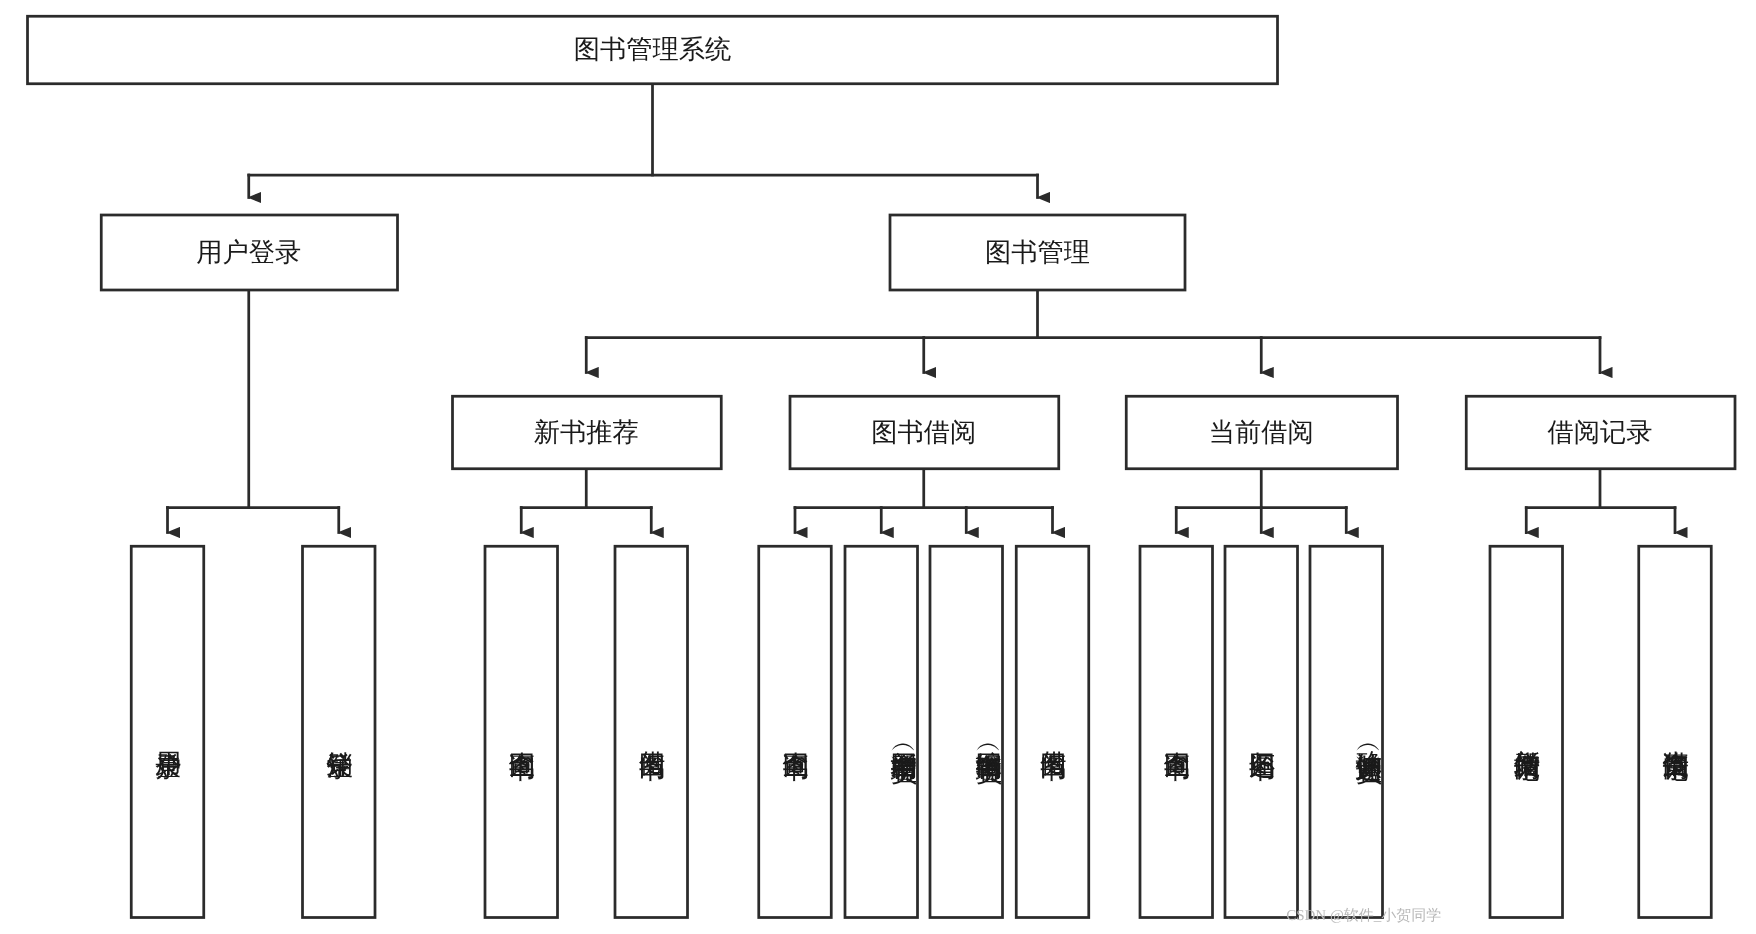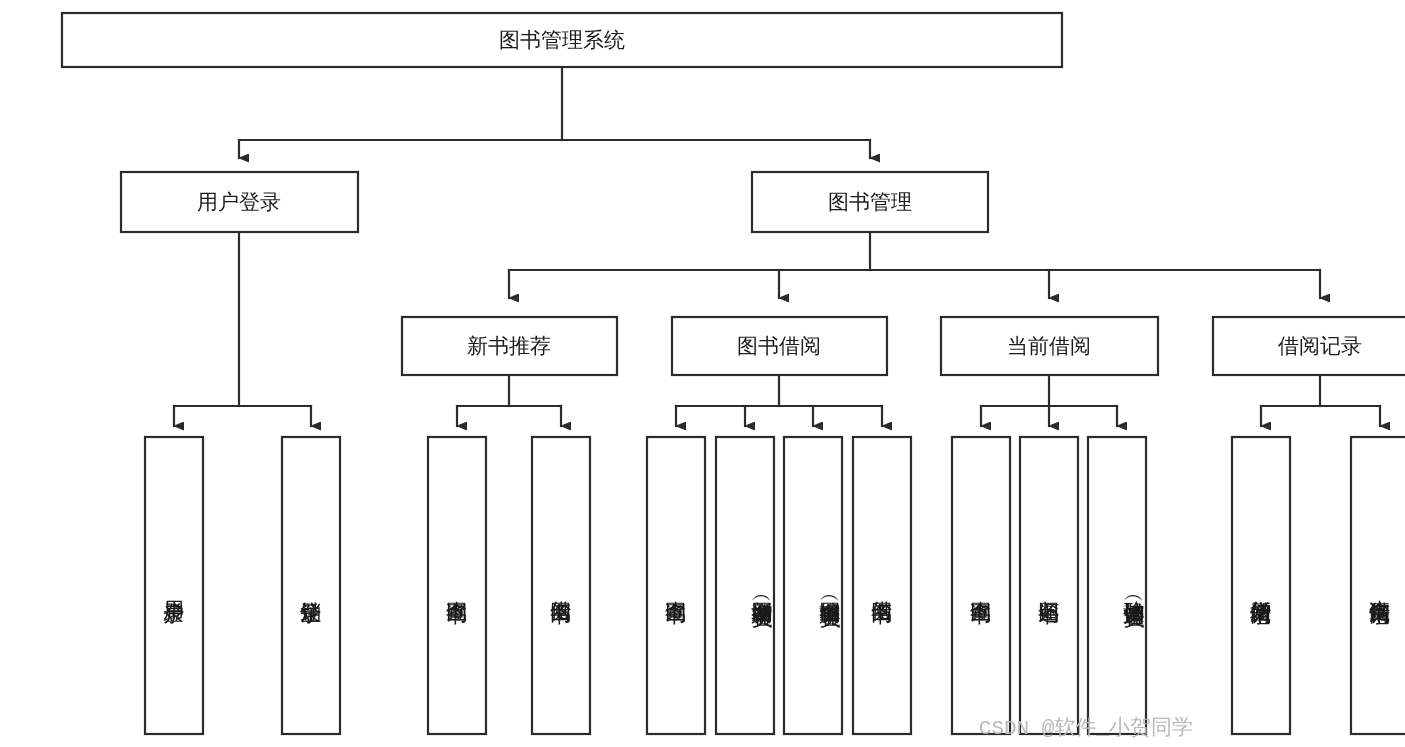--- a/index.html
+++ b/index.html
@@ -11,21 +11,20 @@
     width: 1405px;
     height: 747px;
     font-family: "Liberation Sans", "DejaVu Sans", sans-serif;
     overflow: hidden;
   }
   #diagram-root {
     position: relative;
     width: 1161px;
     height: 747px;
     background: #ffffff;
-    margin-left: 40px;
   }
   svg#flow-svg {
     position: absolute;
     left: 0;
     top: 0;
     width: 1405px;
     height: 747px;
     display: block;
   }
   .node-rect {
@@ -58,22 +57,22 @@
     color: #1a1a1a;
     letter-spacing: 1px;
     white-space: normal;
     pointer-events: none;
     text-align: center;
   }
   .watermark {
     position: absolute;
     right: 8px;
     bottom: 6px;
-    font-family: Liberation Mono, monospace;
-    font-size: 21px;
+    font-family: Liberation Serif, serif;
+    font-size: 12px;
     color: #b9b9b9;
     white-space: nowrap;
   }
 </style>
 </head>
 <body>
 
 <div id="diagram-root">
 
   <svg id="flow-svg" viewBox="0 0 1405 747">

